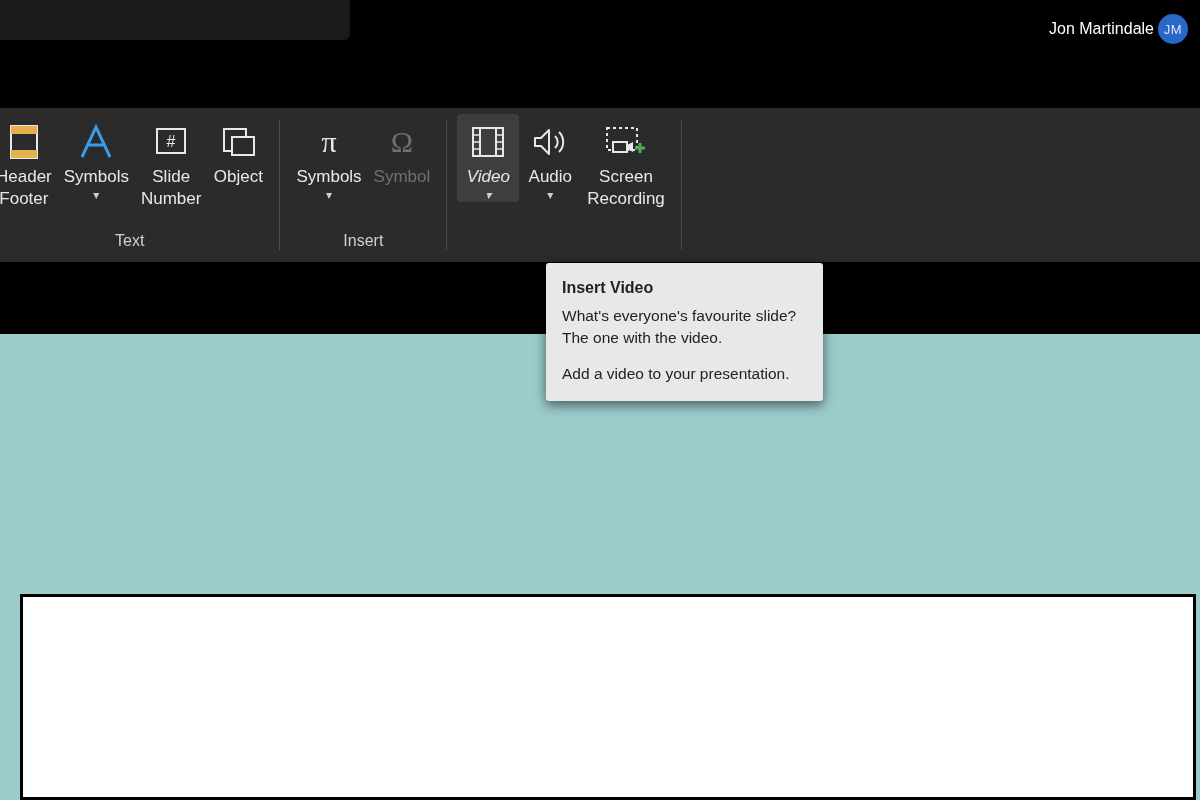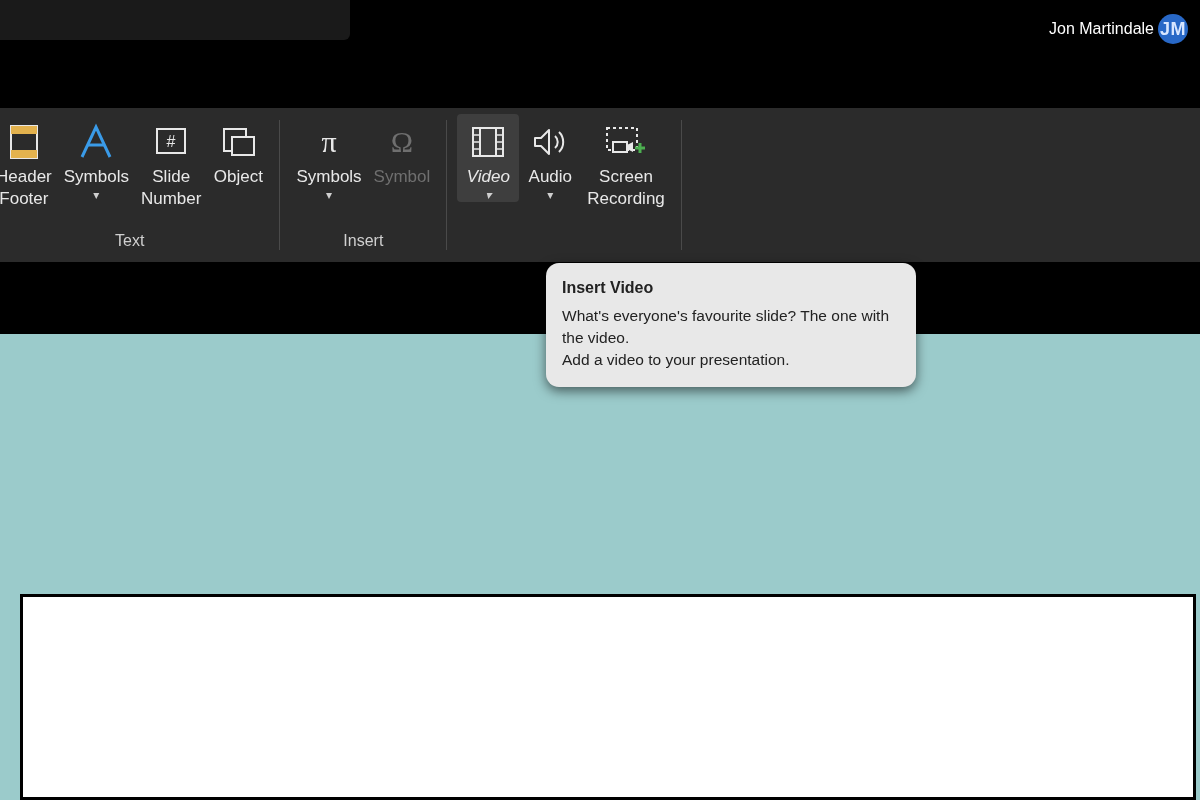--- a/index.html
+++ b/index.html
@@ -23,23 +23,22 @@
     display: flex; align-items: center; gap: 4px;
     color: #fff;
     font-size: 16px;
   }
   .avatar {
     width: 30px; height: 30px;
     border-radius: 50%;
     background: #2868c7;
     color: #d8e6ff;
     display: flex; align-items: center; justify-content: center;
-    font-size: 18px;
+    font-size: 13px;
     letter-spacing: 0.5px;
-    font-weight: bold;
   }
 
   .tabstrip { height: 56px; background:#000; }
 
   .ribbon {
     height: 154px;
     background: #2b2b2b;
     display: flex;
     align-items: stretch;
     color: #e8e8e8;
@@ -106,31 +105,31 @@
     right: 4px;
     bottom: 0;
     background: #fff;
     border: 3px solid #000;
   }
 
   .tooltip {
     position: absolute;
     left: 546px;
     top: 263px;
-    width: 370px;
+    width: 277px;
     background: #e8e8e8;
     color: #222;
-    border-radius: 13px;
+    border-radius: 3px;
     box-shadow: 0 4px 12px rgba(0,0,0,0.55);
     padding: 14px 16px 16px 16px;
     font-size: 15.5px;
     line-height: 22px;
   }
   .tooltip .tt-title { font-weight: 600; margin-bottom: 6px; font-size: 16px;}
-  .tooltip .tt-body  { }
+  .tooltip .tt-body  { margin-bottom: 14px; }
 
   svg { display:block; }
 </style>
 </head>
 <body>
 
 <div class="titlebar">
   <div class="search-field"></div>
   <div class="user-area">
     <span>Jon Martindale</span>

